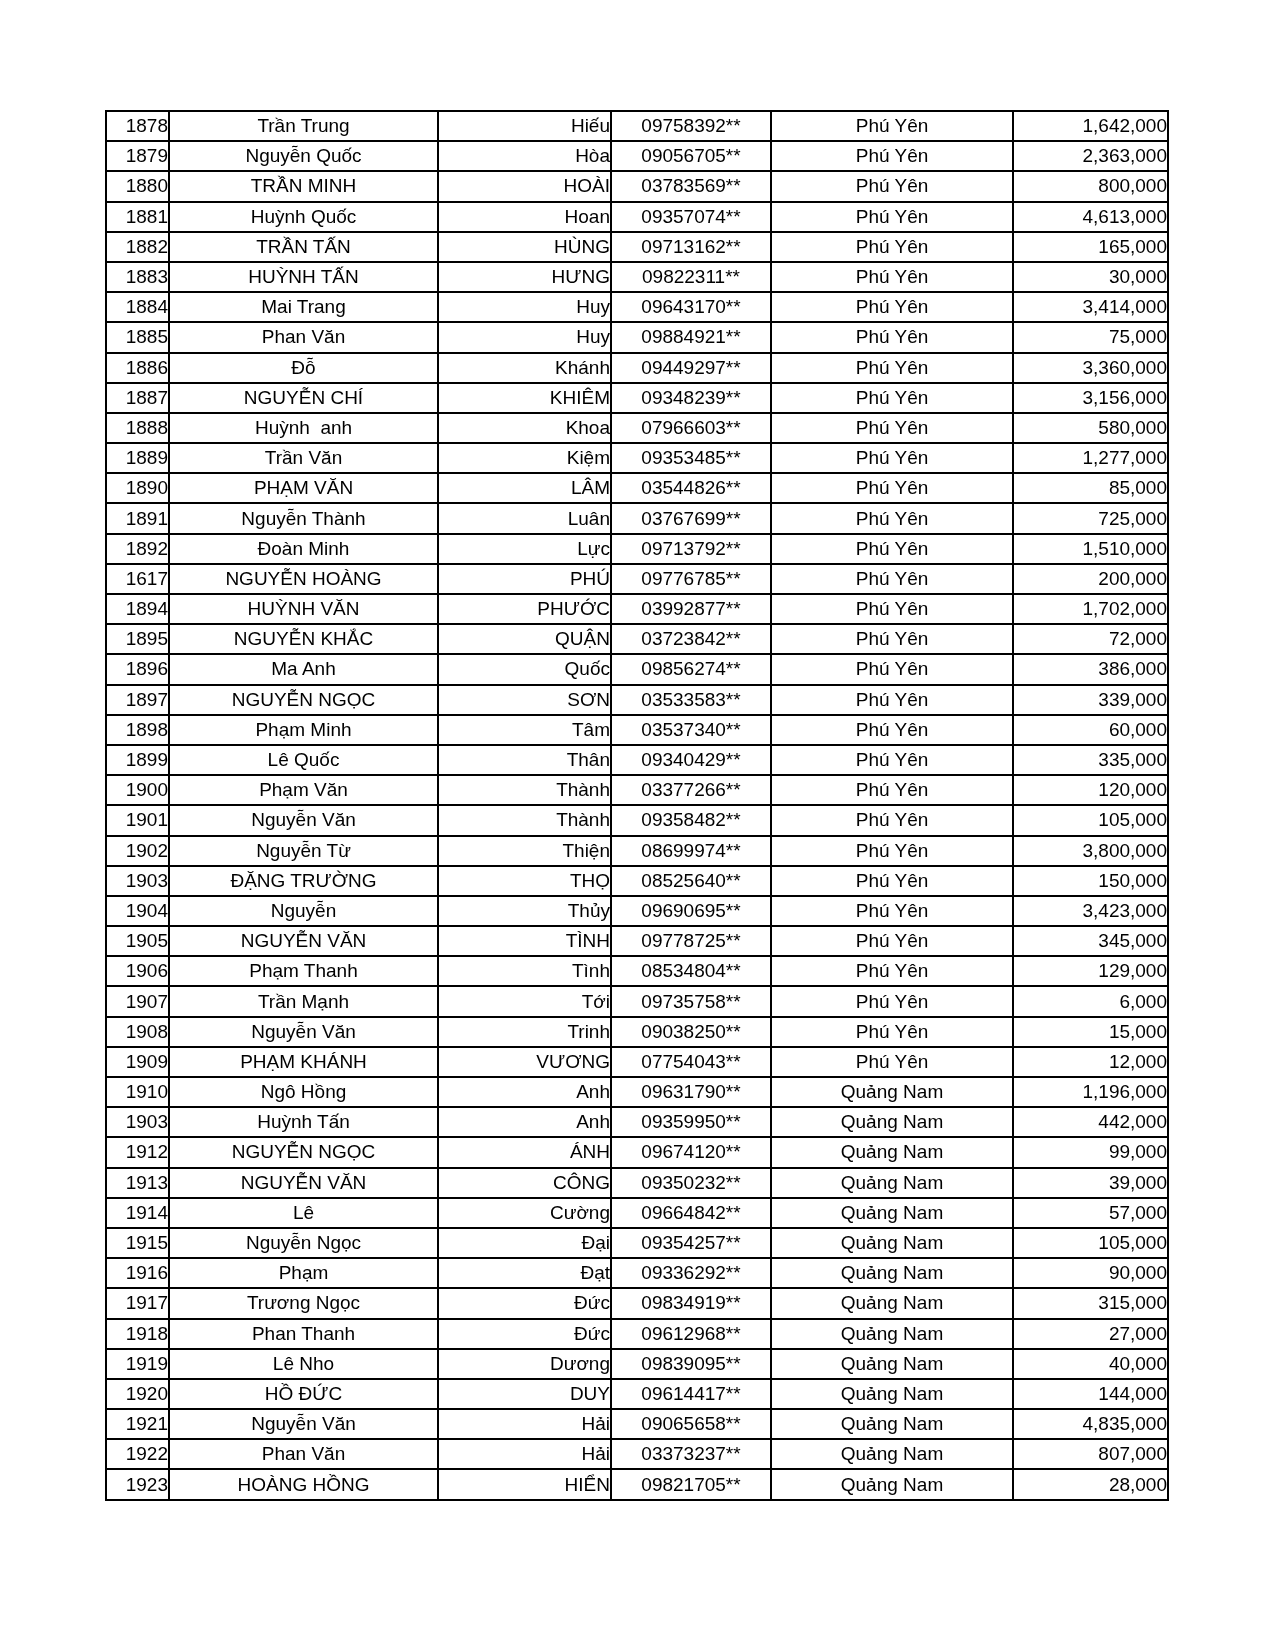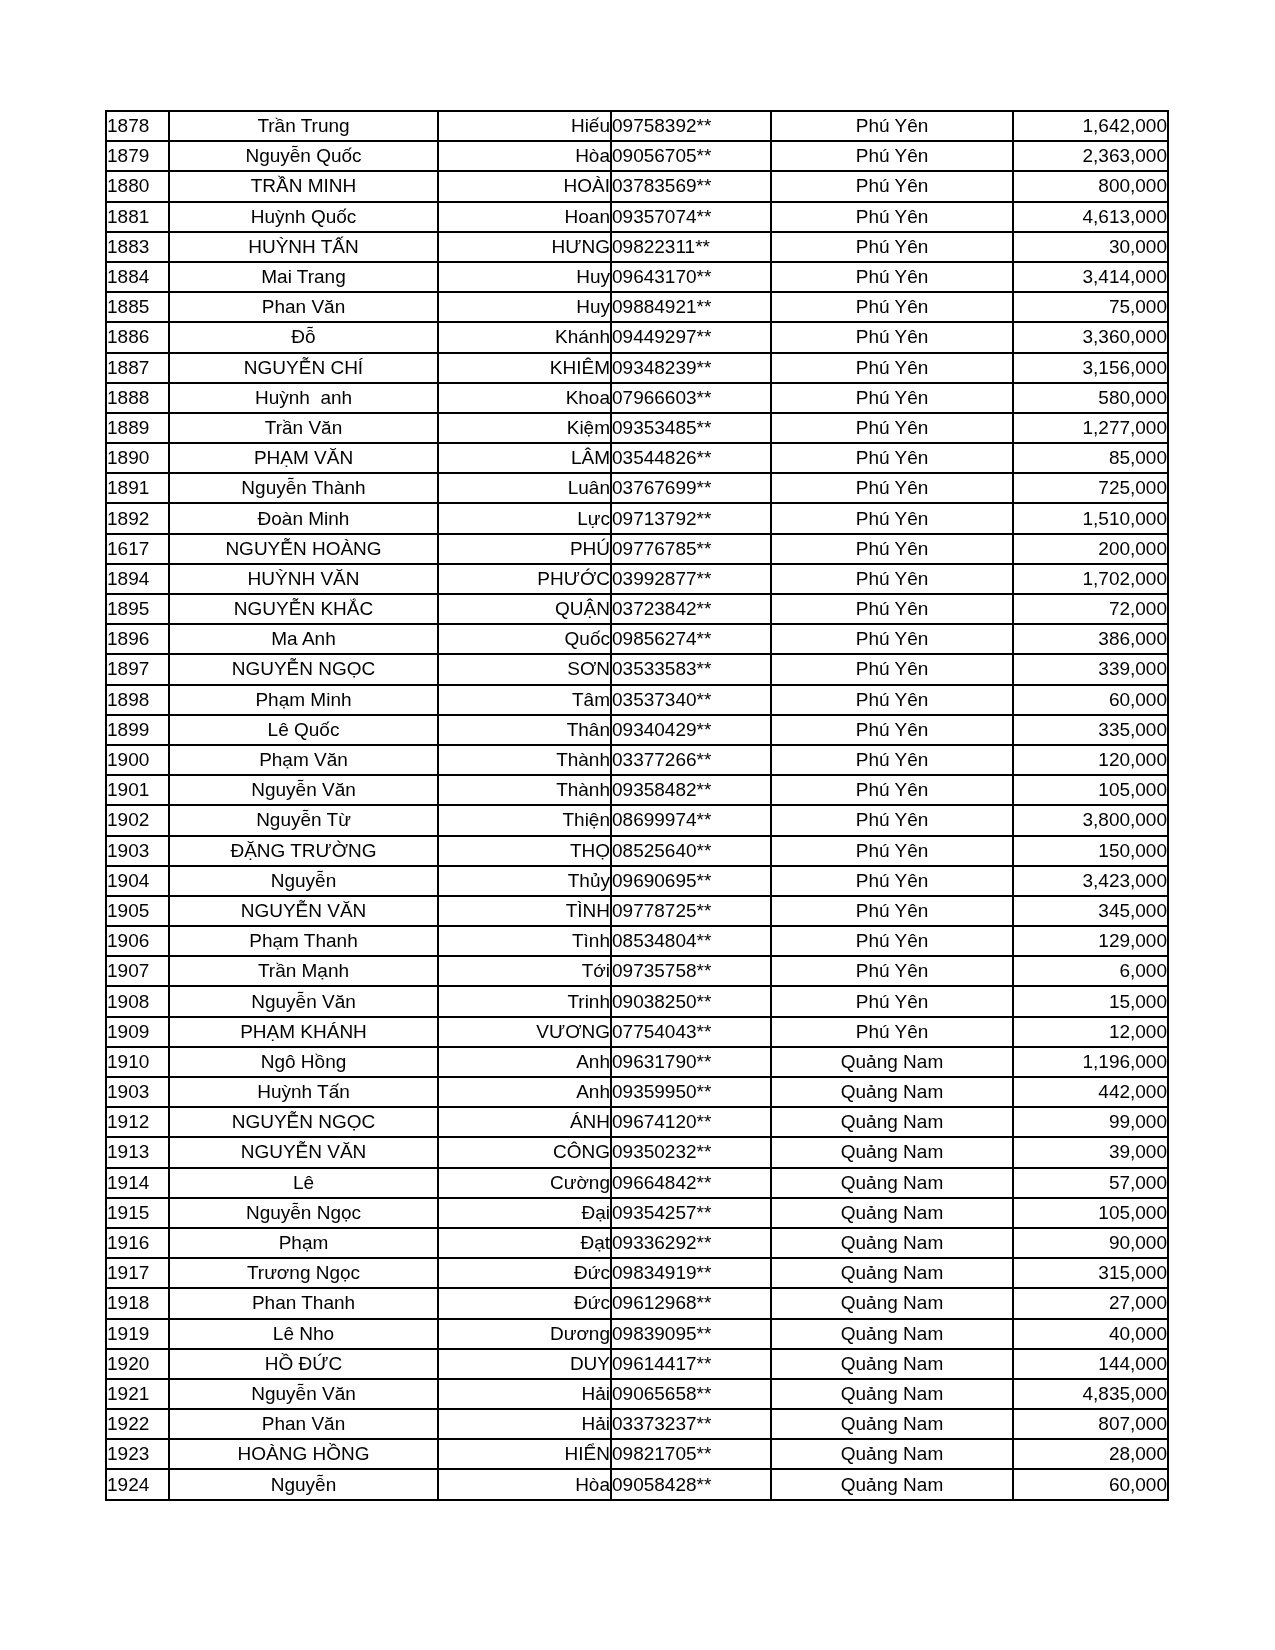--- a/index.html
+++ b/index.html
@@ -28,24 +28,24 @@
   table.grid td {
     border: 2px solid #000000;
     height: 28.2px;
     padding: 0;
     font-size: 19px;
     line-height: 28px;
     overflow: hidden;
     white-space: pre;
     color: #000000;
   }
-  td.c0 {  padding-right: 3px; }
+  td.c0 { text-align: right;  padding-right: 3px; }
   td.c1 { text-align: center; }
   td.c2 { text-align: right; }
-  td.c3 { }
+  td.c3 { text-align: center; }
   td.c4 { text-align: center; border-radius: 6px; }
   td.c5 { text-align: right;  padding-right: 10px; }
 </style>
 </head>
 <body>
 
 <div class="sheet">
   <table class="grid">
     <colgroup>
       <col style="width:63px">
@@ -82,20 +82,28 @@
         </tr>
         <tr>
           <td class="c0">1881</td>
           <td class="c1">Huỳnh Quốc</td>
           <td class="c2">Hoan</td>
           <td class="c3">09357074**</td>
           <td class="c4">Phú Yên</td>
           <td class="c5">4,613,000</td>
         </tr>
         <tr>
+          <td class="c0">1882</td>
+          <td class="c1">TRẦN TẤN</td>
+          <td class="c2">HÙNG</td>
+          <td class="c3">09713162**</td>
+          <td class="c4">Phú Yên</td>
+          <td class="c5">165,000</td>
+        </tr>
+        <tr>
           <td class="c0">1883</td>
           <td class="c1">HUỲNH TẤN</td>
           <td class="c2">HƯNG</td>
           <td class="c3">09822311**</td>
           <td class="c4">Phú Yên</td>
           <td class="c5">30,000</td>
         </tr>
         <tr>
           <td class="c0">1884</td>
           <td class="c1">Mai Trang</td>
@@ -408,24 +416,16 @@
           <td class="c4">Quảng Nam</td>
           <td class="c5">807,000</td>
         </tr>
         <tr>
           <td class="c0">1923</td>
           <td class="c1">HOÀNG HỒNG</td>
           <td class="c2">HIỂN</td>
           <td class="c3">09821705**</td>
           <td class="c4">Quảng Nam</td>
           <td class="c5">28,000</td>
-        </tr>
-        <tr>
-          <td class="c0">1924</td>
-          <td class="c1">Nguyễn</td>
-          <td class="c2">Hòa</td>
-          <td class="c3">09058428**</td>
-          <td class="c4">Quảng Nam</td>
-          <td class="c5">60,000</td>
         </tr>
       </tbody>
   </table>
 </div>
 
 </body></html>

